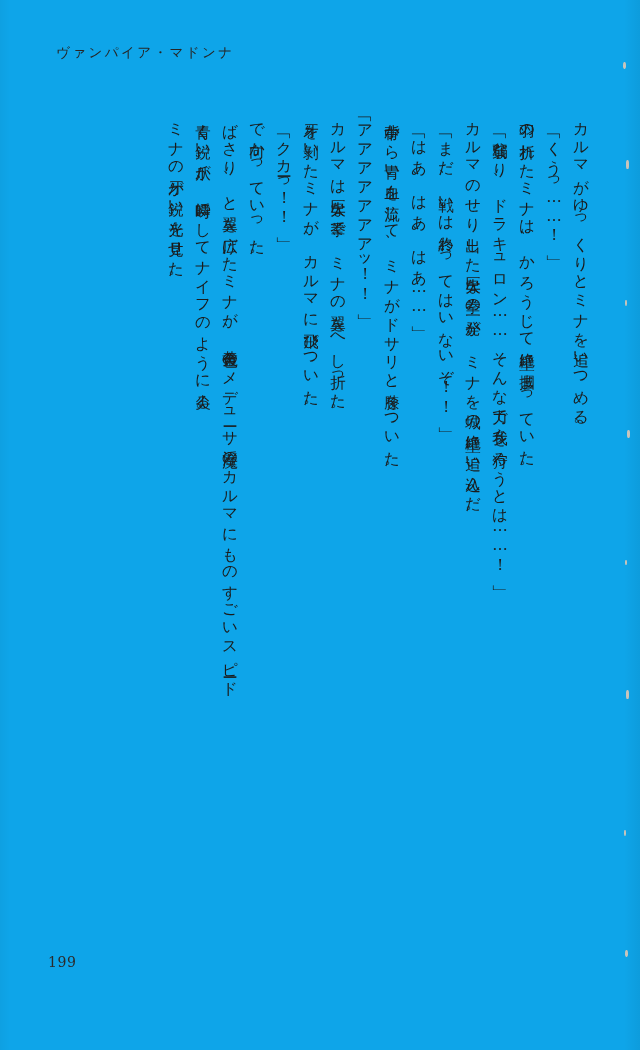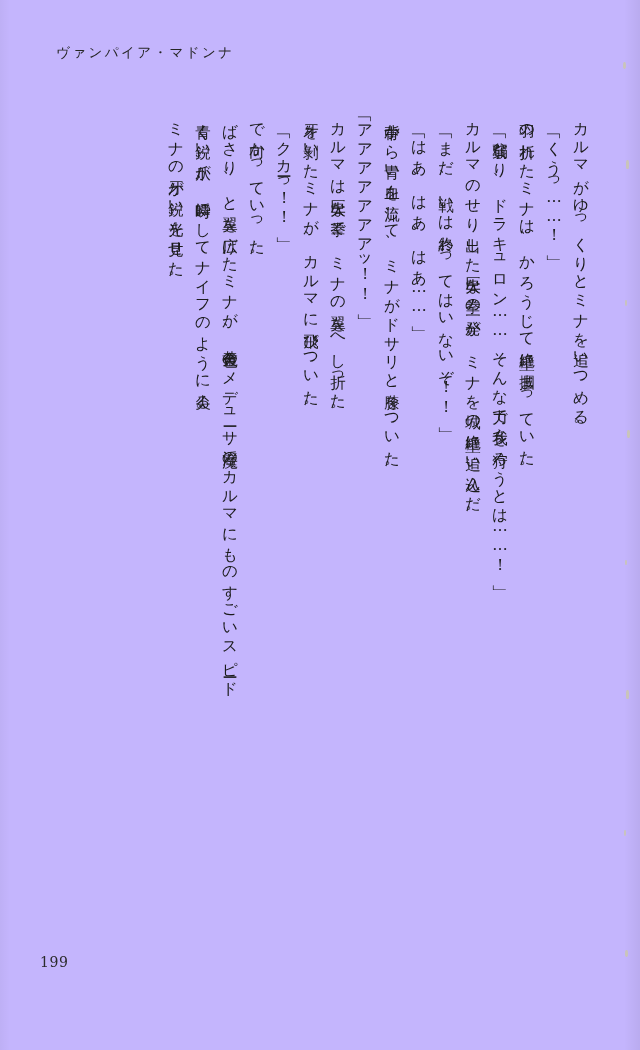--- a/index.html
+++ b/index.html
@@ -12,38 +12,38 @@
     height: 1050px;
     position: relative;
     font-family: "DejaVu Serif", "Liberation Serif", serif;
     color: #1a1a1a;
     overflow: hidden;
   }
 
   .page {
     position: absolute;
     inset: 0;
-    background: #c4b5fd;
+    background: #0ea5e9;
   }
 
   
   .running-head {
     position: absolute;
     top: 44px;
     left: 56px;
     font-size: 13.5px;
     letter-spacing: 0.18em;
     color: #262626;
     white-space: nowrap;
   }
 
   
   .folio {
     position: absolute;
-    left: 40px;
+    left: 48px;
     bottom: 80px;
     font-size: 14px;
     letter-spacing: 0.04em;
     color: #2b2b2b;
     font-family: "DejaVu Serif", "Liberation Serif", serif;
     margin-top: 6px;
   }
 
   
   .body-text {

